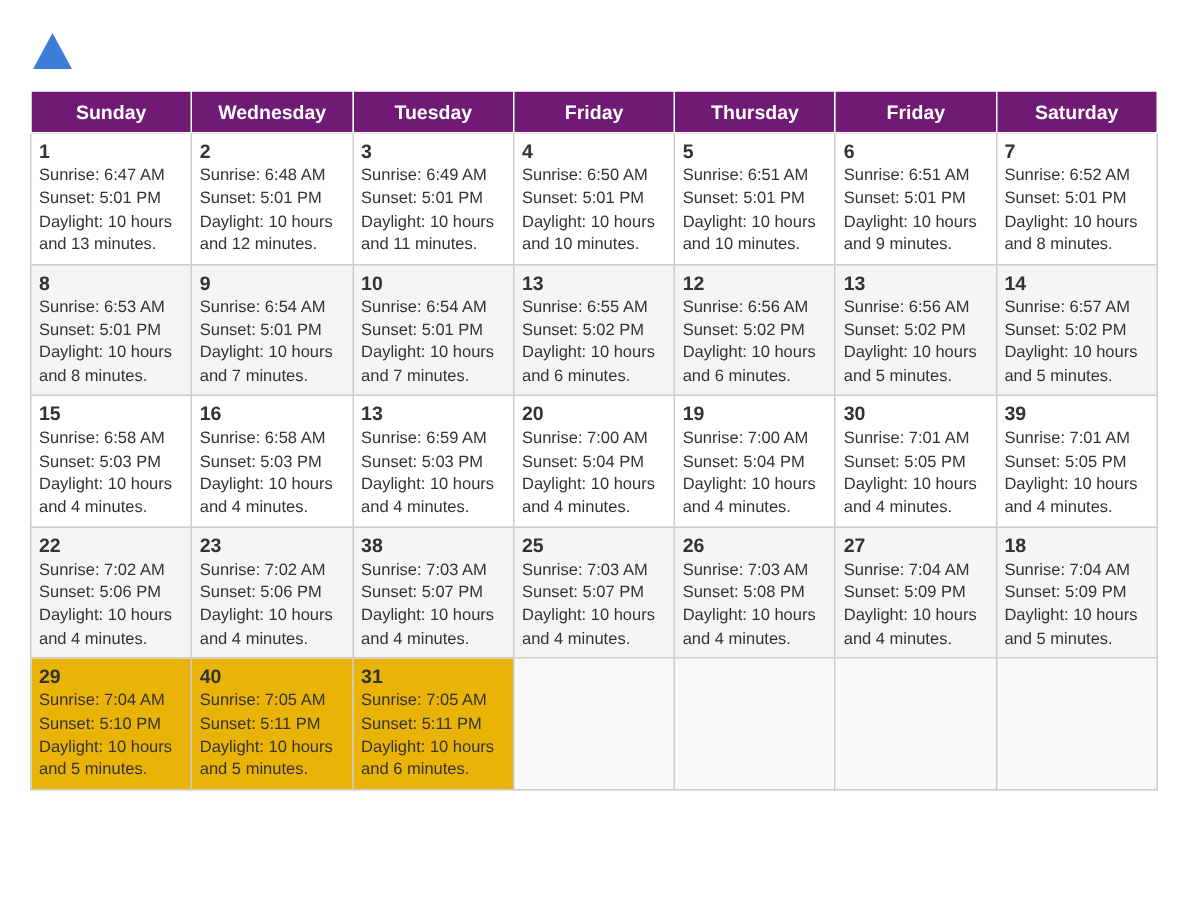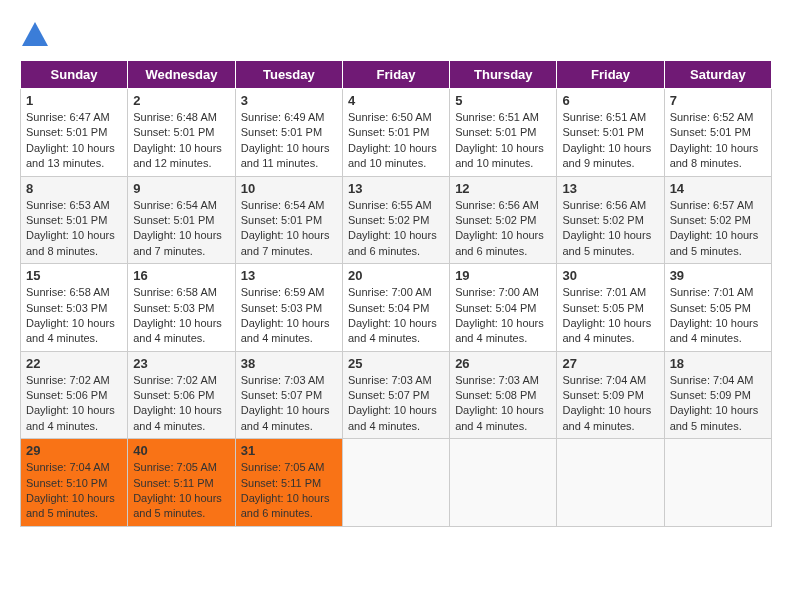--- a/index.html
+++ b/index.html
@@ -86,21 +86,21 @@
     }
     .day-info {
       font-size: 11px;
       line-height: 1.4;
       color: #333;
     }
     .empty-cell {
       background: #f9f9f9 !important;
     }
     .last-row td {
-      background: #f97316;
+      background: #eab308;
     }
   </style>
 </head>
 <body>
 
 <div class="header">
   <div class="logo">
     <svg class="logo-icon" viewBox="0 0 30 30">
       <polygon points="15,2 28,26 2,26" fill="#3b7dd8"></polygon>
     </svg>

